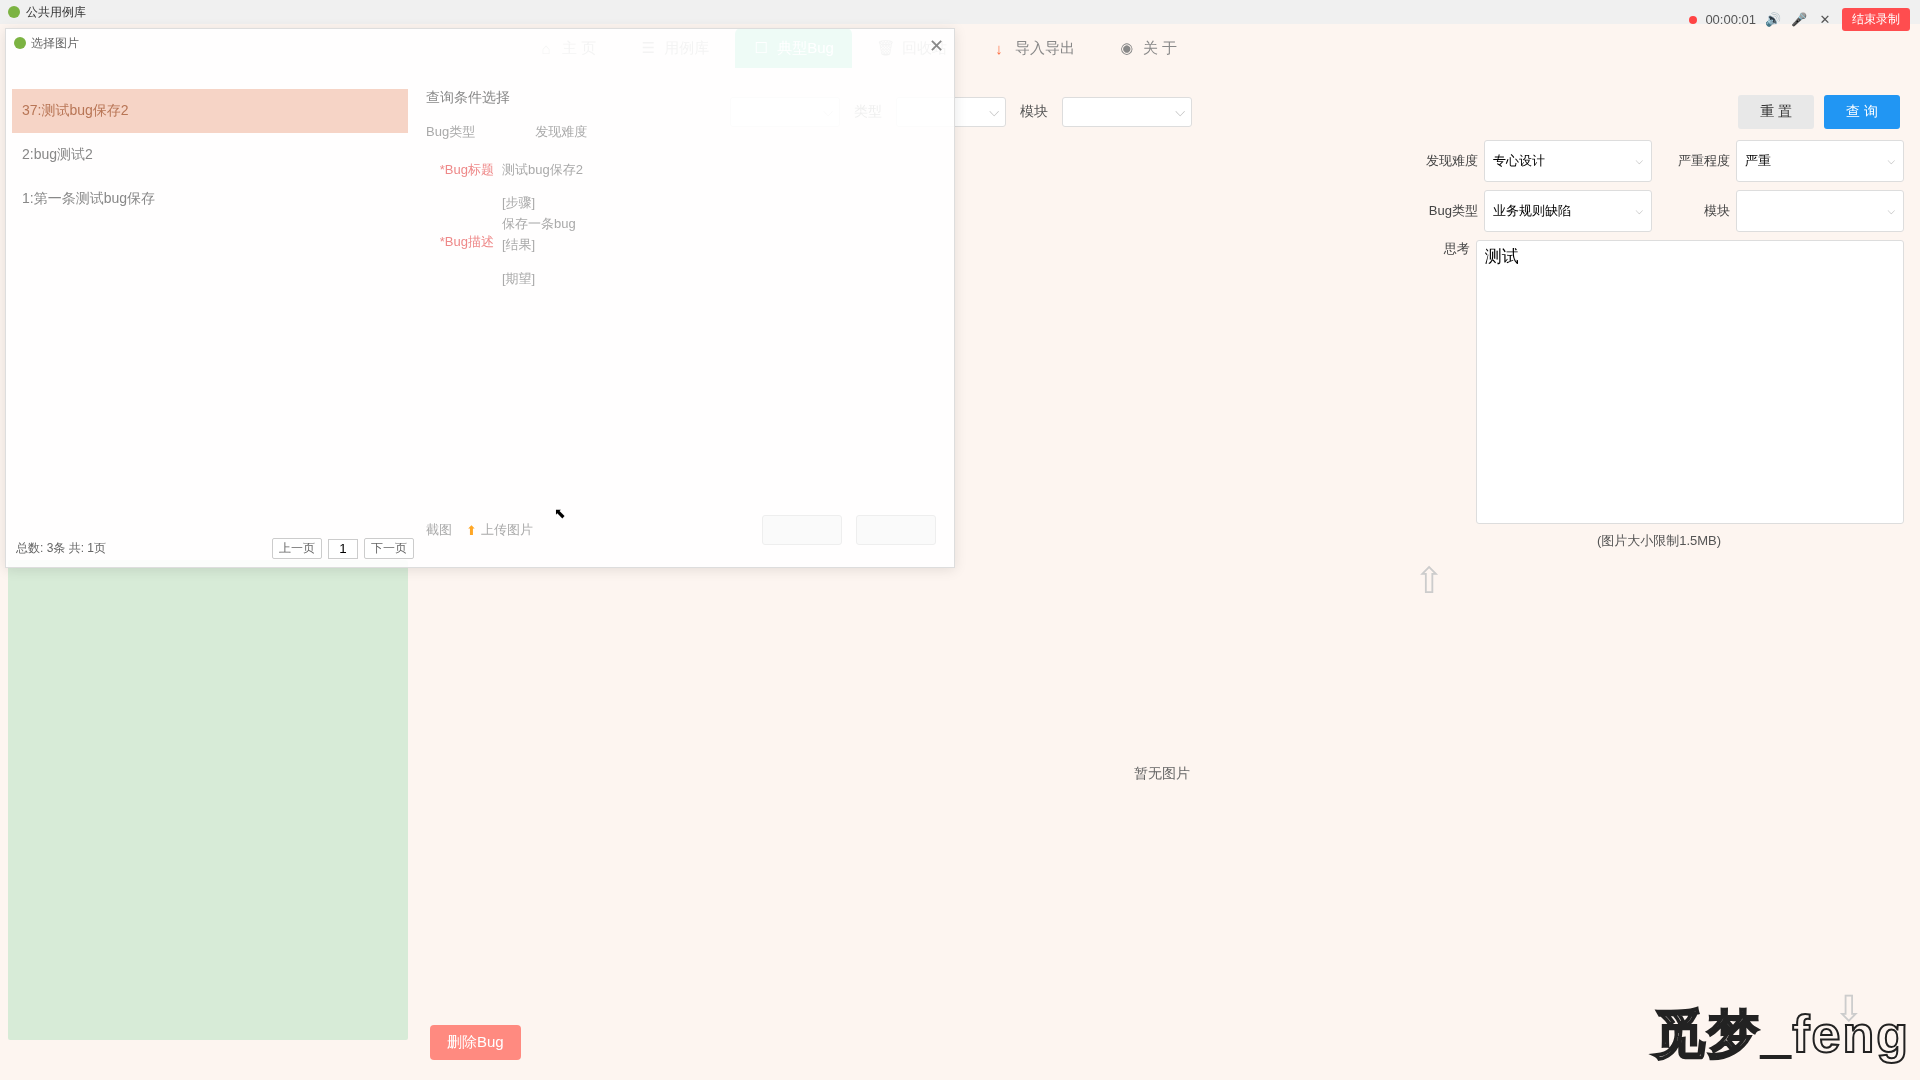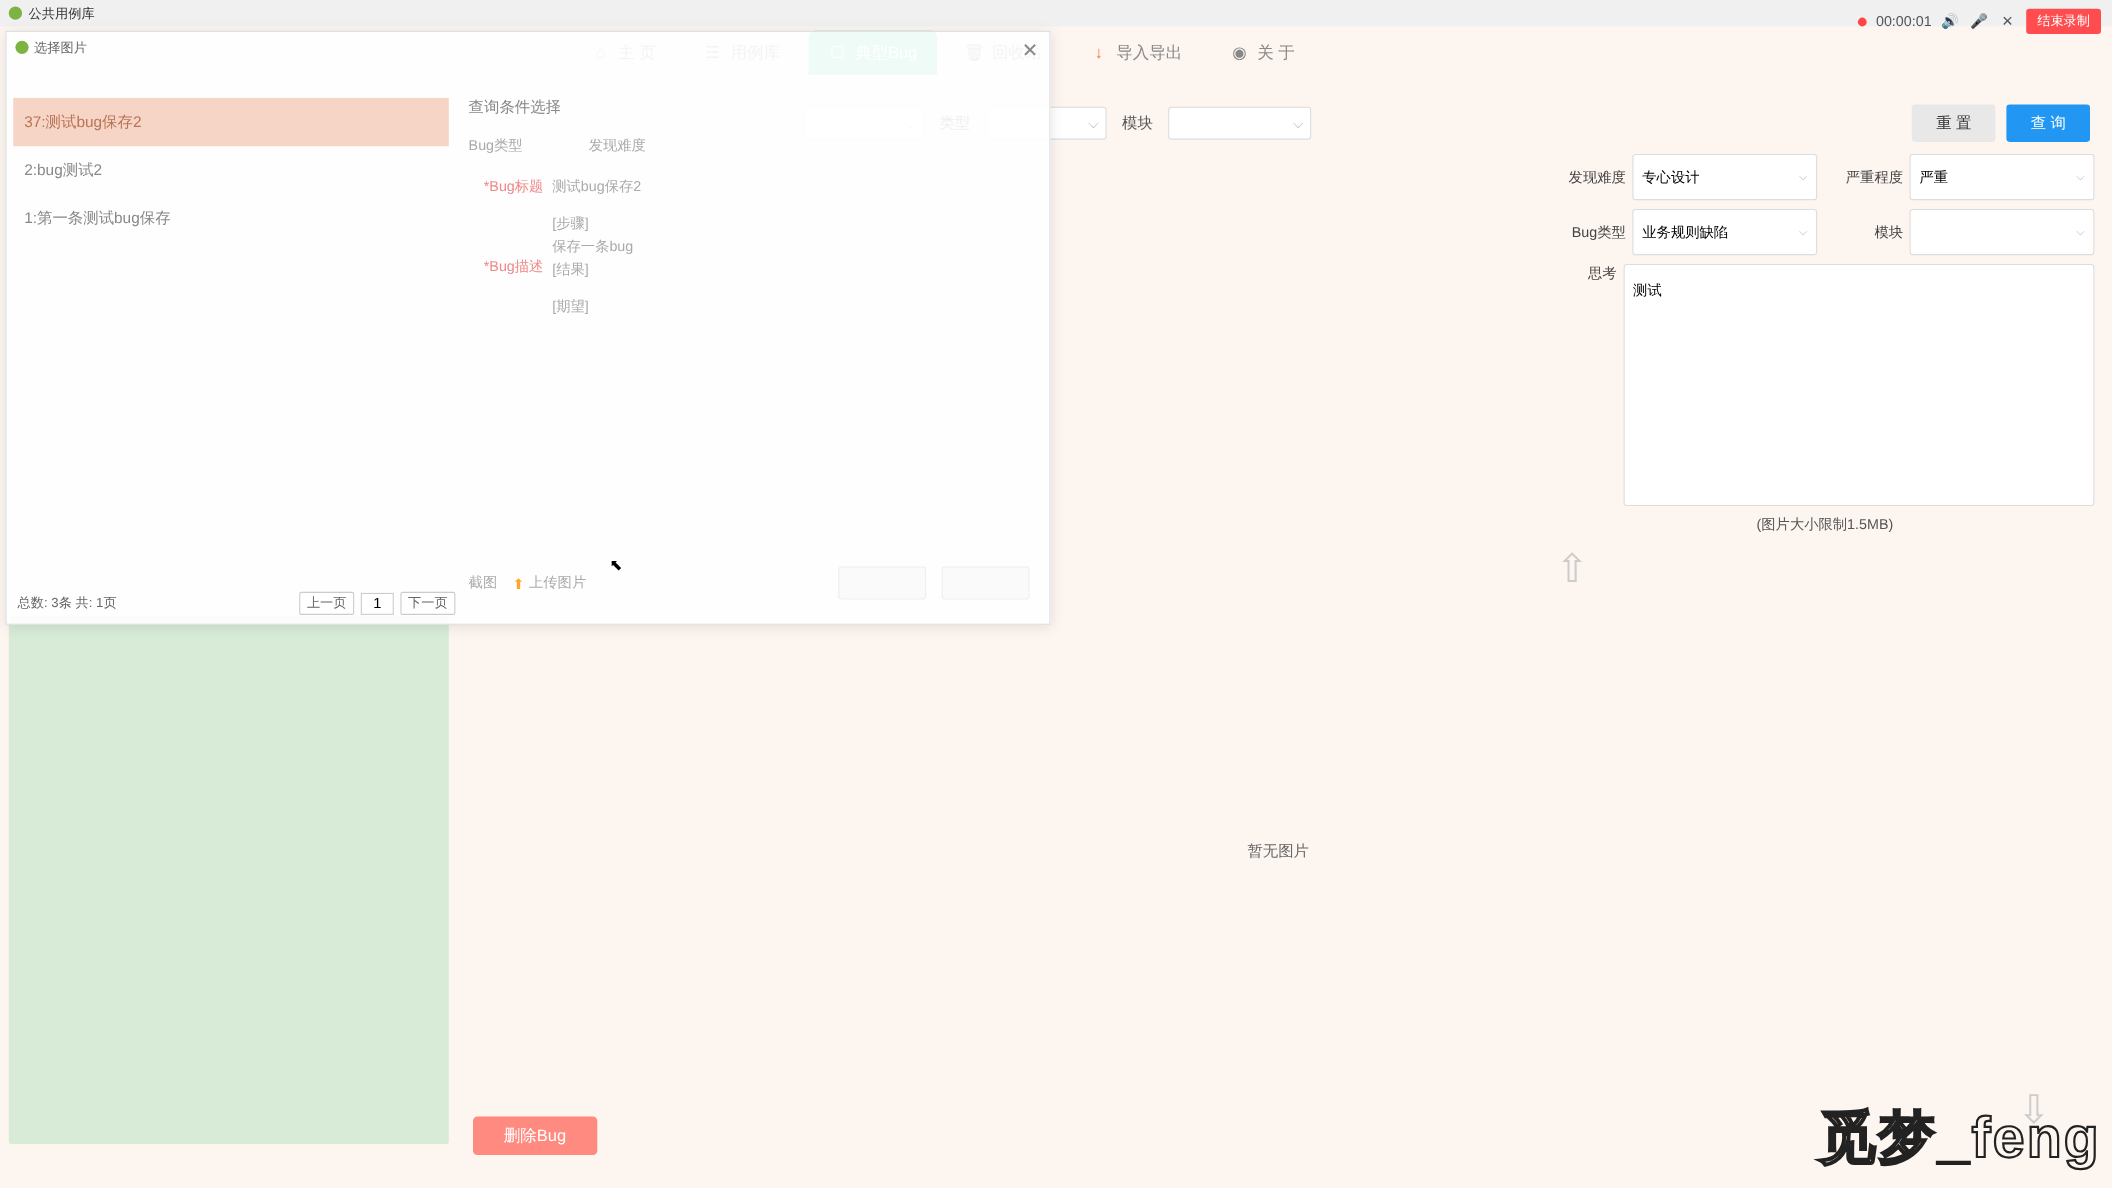--- a/index.html
+++ b/index.html
@@ -26,30 +26,30 @@
 .btn-query { background: #2196f3; color: #fff; }
 .filter-right { margin-left: auto; display: flex; gap: 10px; }
 
 .detail-right { position: absolute; top: 140px; right: 16px; width: 490px; }
 .drow { display: flex; align-items: center; margin-bottom: 8px; }
 .dlabel { width: 70px; text-align: right; color: #444; font-size: 13px; padding-right: 6px; }
 .dsel { flex: 1; height: 42px; border: 1px solid #ddd; border-radius: 3px; background: #fff; display: flex; align-items: center; justify-content: space-between; padding: 0 8px; font-size: 13px; }
 .dsel .chv { color: #bbb; font-size: 10px; }
 .dcols { display: flex; gap: 14px; }
 .dcol { flex: 1; display: flex; align-items: center; }
-.dtxt { width: 100%; height: 220px; border: 1px solid #ddd; border-radius: 3px; background: #fff; padding: 14px 8px; font-size: 13px; }
+.dtxt { width: 100%; height: 284px; border: 1px solid #ddd; border-radius: 3px; background: #fff; padding: 4px 8px; font-size: 17px; }
 .limit-note { text-align: center; font-size: 13px; color: #555; margin-top: 8px; }
 
 .img-area { position: absolute; top: 560px; left: 420px; right: 16px; bottom: 50px; display: flex; flex-direction: column; }
 .arrow { font-size: 36px; color: #ccc; align-self: flex-end; margin-right: 40px; }
 .no-img { flex: 1; display: flex; align-items: center; justify-content: center; color: #666; font-size: 14px; }
 
 .left-green { position: absolute; top: 560px; left: 8px; width: 400px; bottom: 40px; background: #d7ebd7; border-radius: 2px; }
 
-.delete-bug { position: absolute; bottom: 30px; left: 430px; background: #ff8a80; color: #fff; padding: 8px 28px; border-radius: 4px; font-size: 15px; cursor: pointer; }
+.delete-bug { position: absolute; bottom: 20px; left: 430px; background: #ff8a80; color: #fff; padding: 8px 17px; border-radius: 4px; font-size: 15px; cursor: pointer; }
 
 .watermark { position: absolute; bottom: 10px; right: 10px; font-size: 52px; font-weight: bold; color: #222; -webkit-text-stroke: 2px #222; -webkit-text-fill-color: transparent; letter-spacing: 2px; pointer-events: none; }
 
 .modal-back { position: absolute; top: 28px; left: 5px; width: 950px; height: 540px; background: rgba(255,255,255,0.9); border: 1px solid #ddd; box-shadow: 0 2px 12px rgba(0,0,0,0.1); z-index: 20; }
 .modal-title { height: 28px; display: flex; align-items: center; padding: 0 8px; font-size: 12px; color: #666; }
 .modal-title .mic { width: 12px; height: 12px; background: #7cb342; border-radius: 50%; margin-right: 5px; }
 .modal-close { position: absolute; top: 6px; right: 10px; font-size: 18px; color: #888; cursor: pointer; z-index: 22; }
 
 .bug-list { position: absolute; top: 60px; left: 6px; width: 396px; }
 .bug-item { height: 44px; display: flex; align-items: center; padding: 0 10px; color: #888; font-size: 14px; cursor: pointer; }

